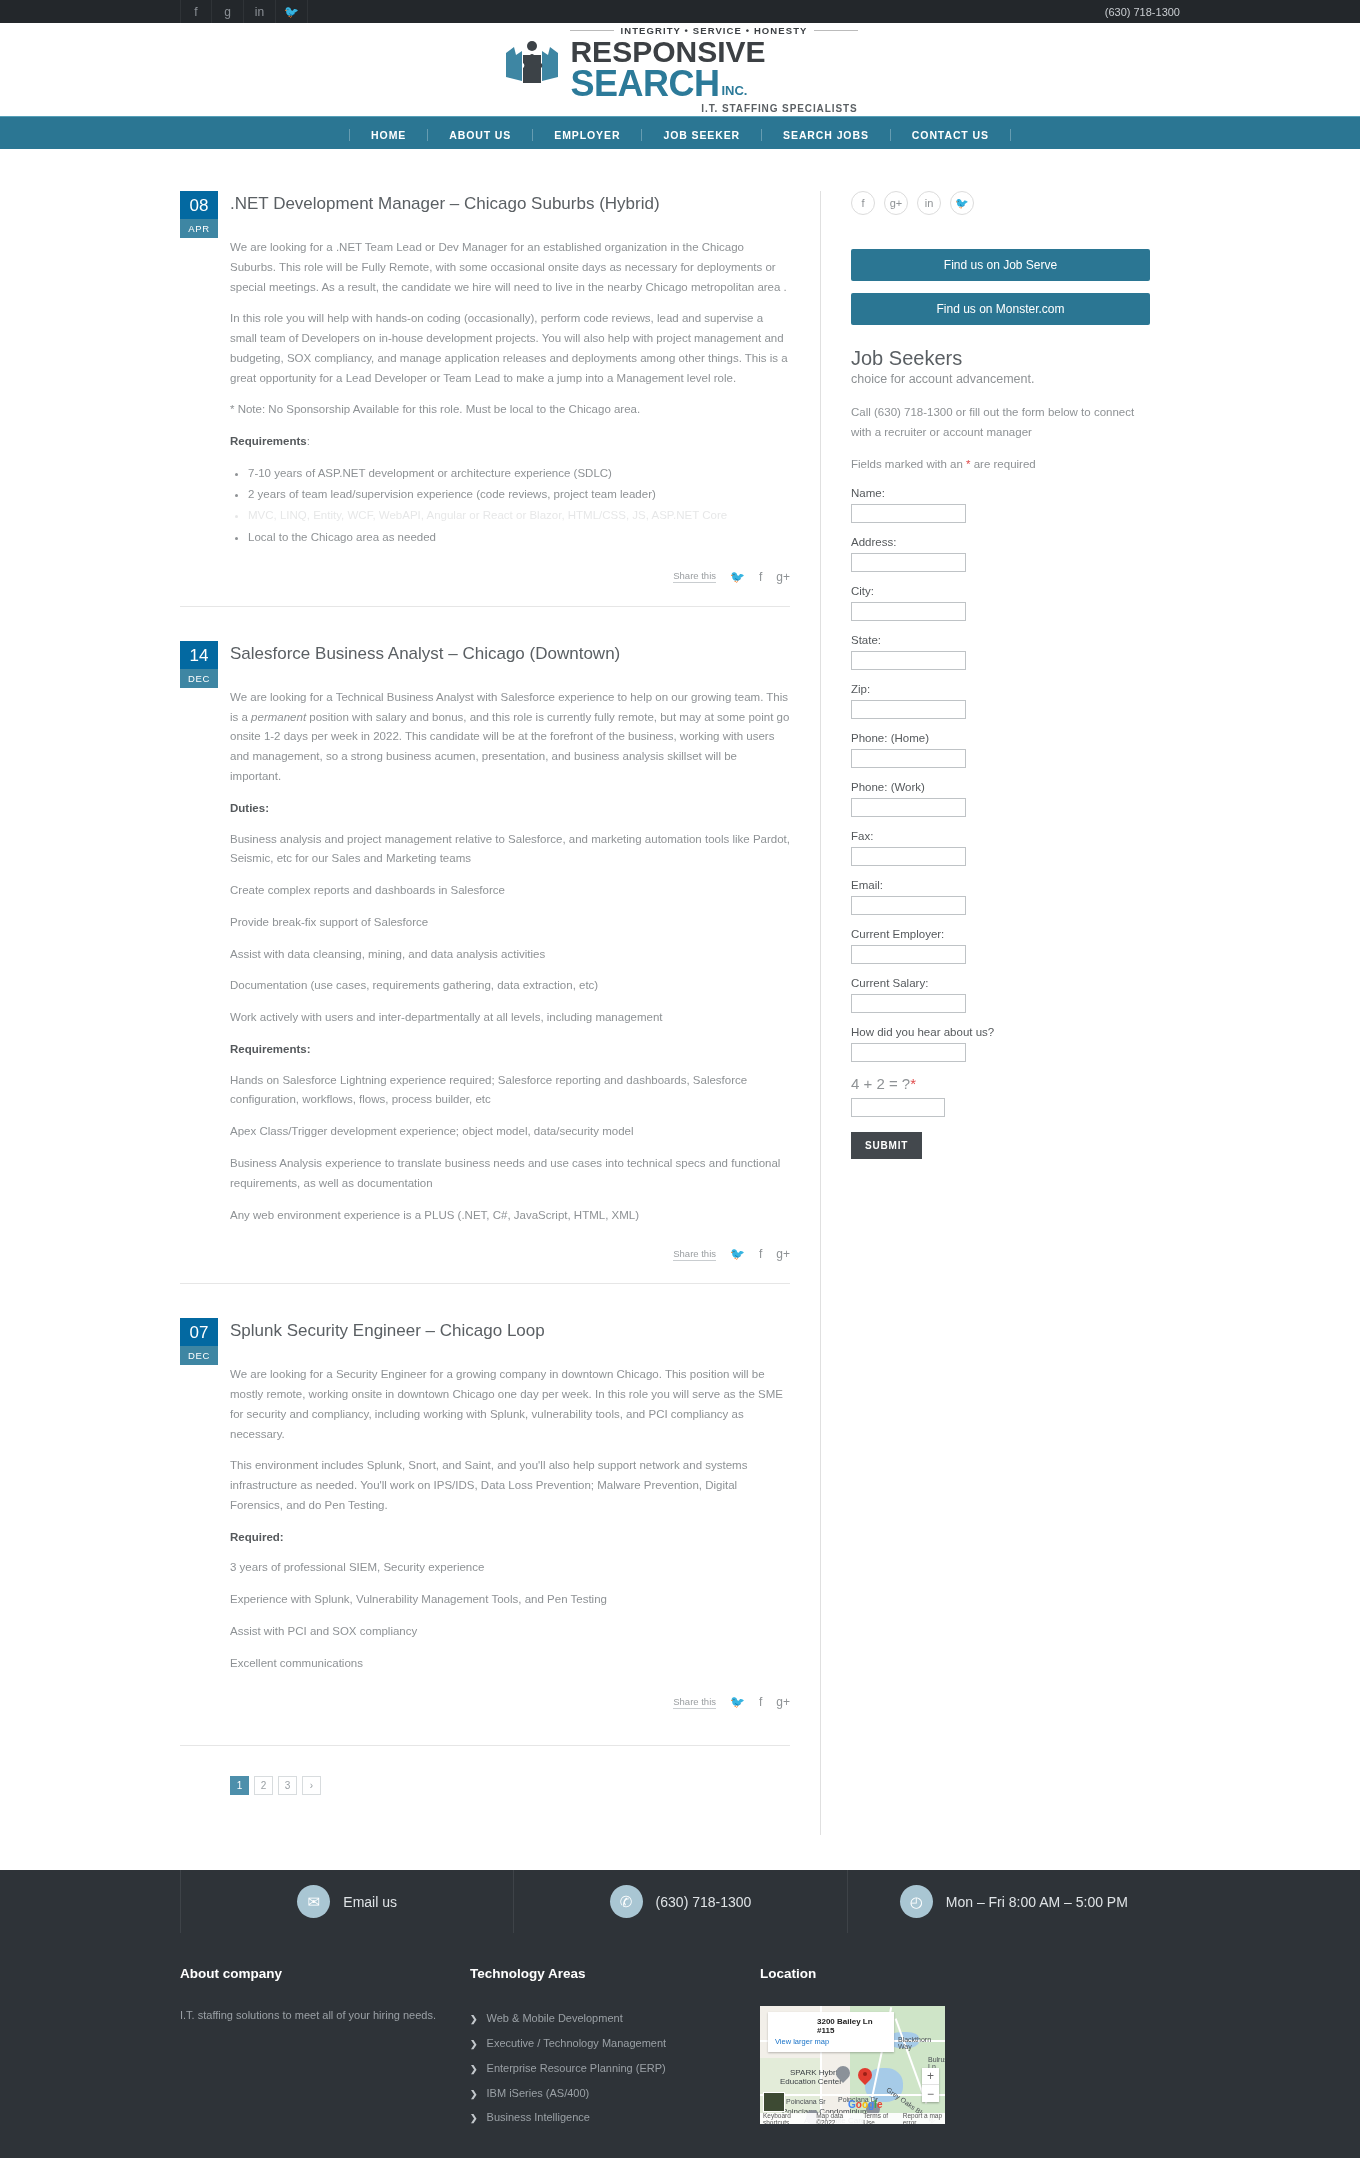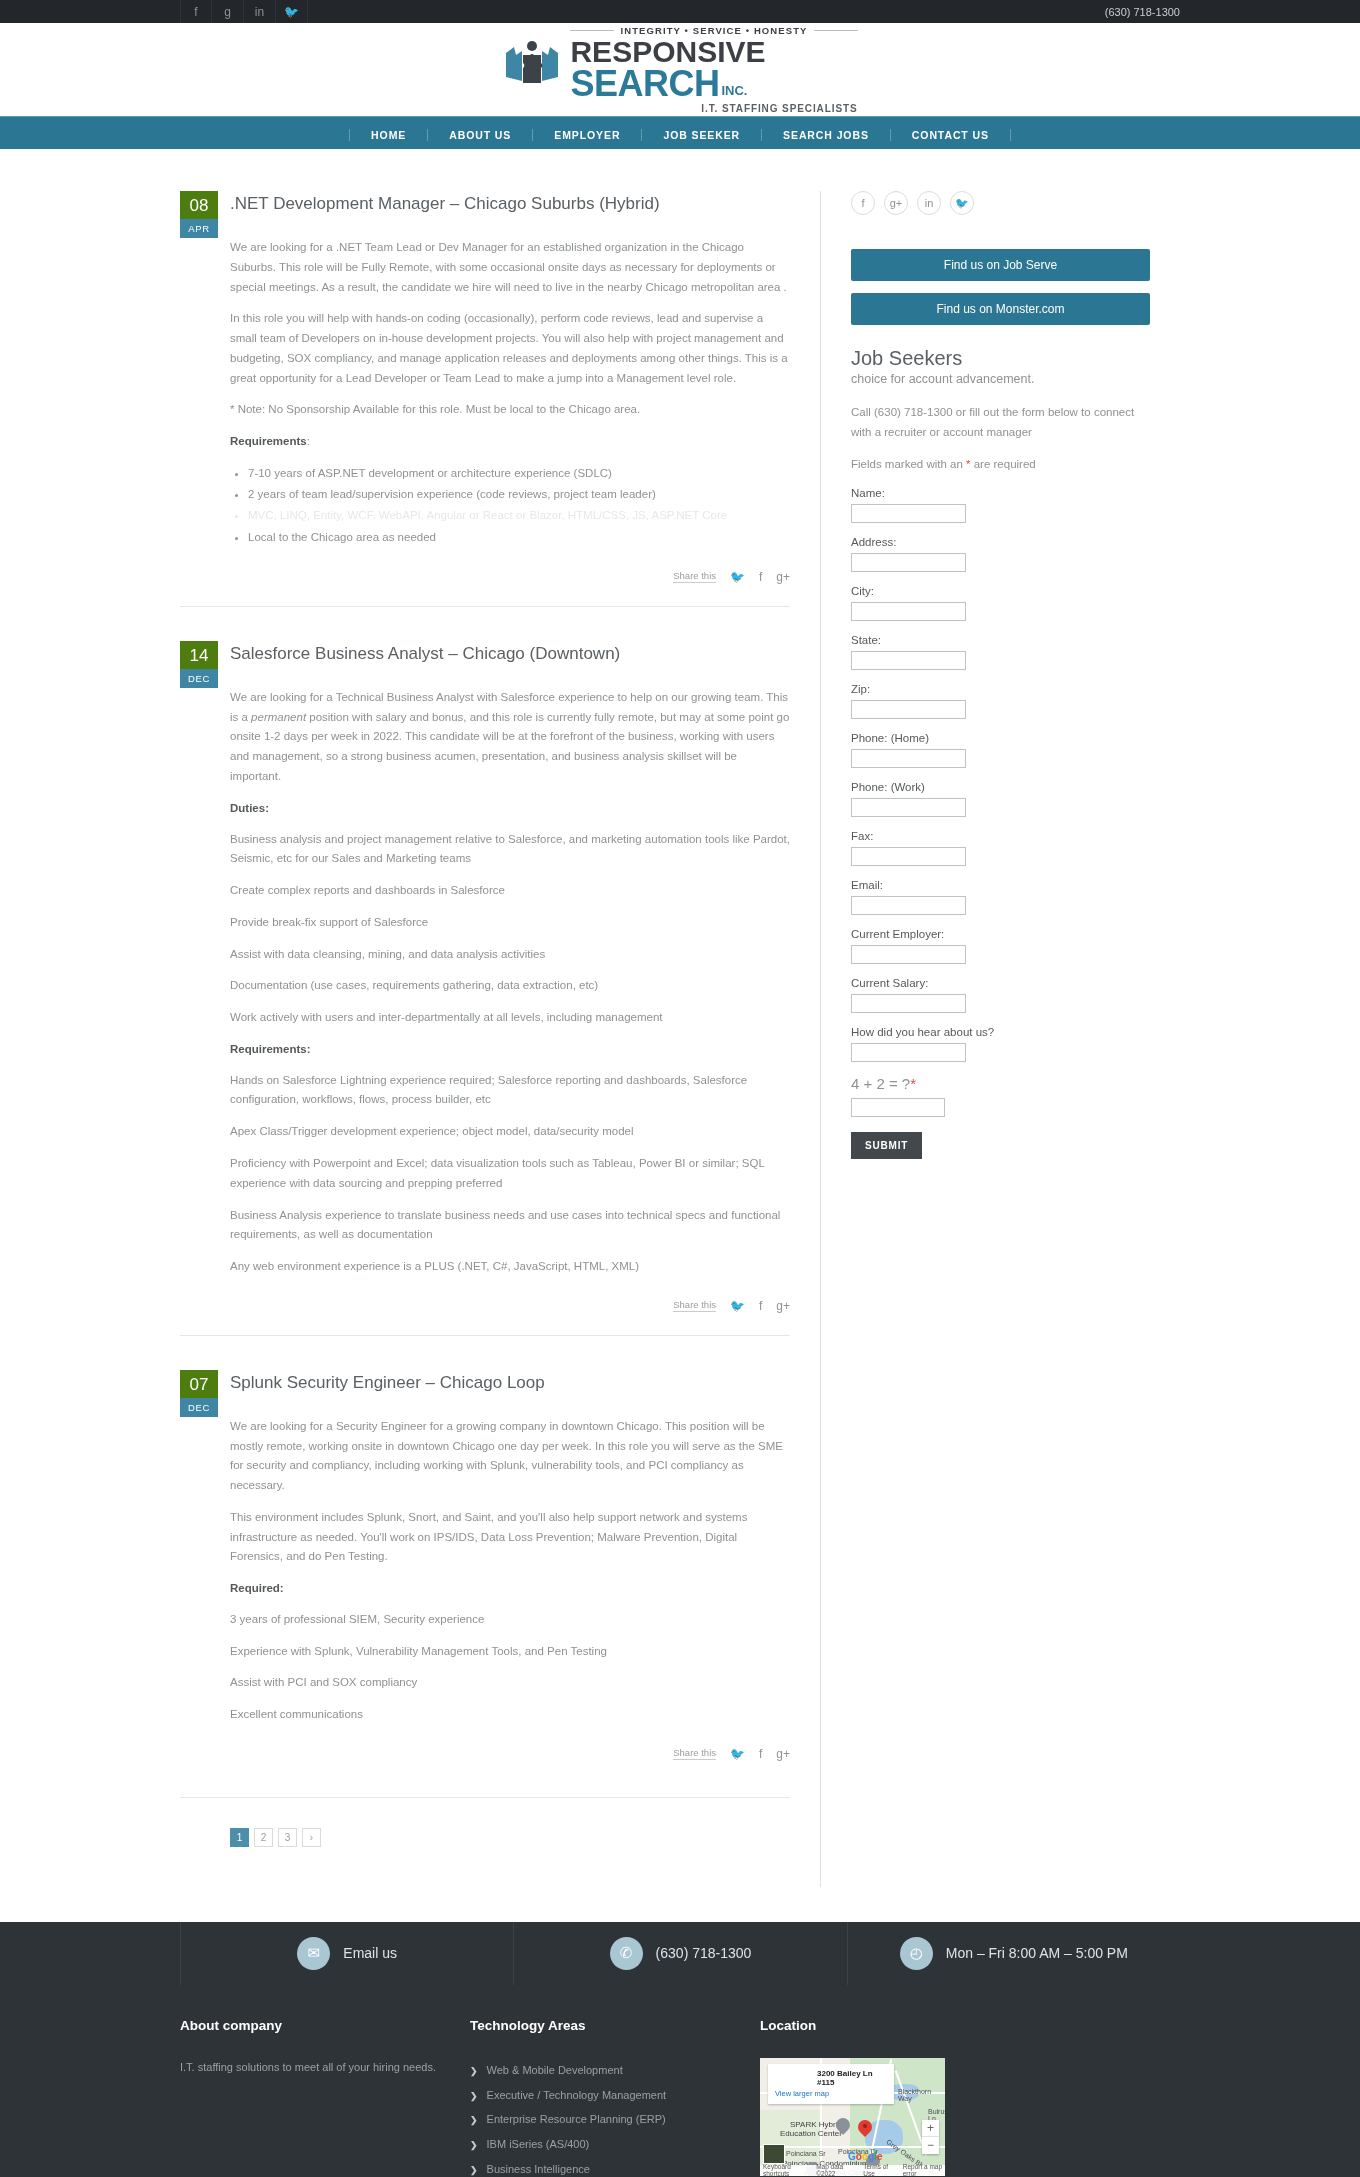--- a/index.html
+++ b/index.html
@@ -52,21 +52,21 @@
   .page { width:1000px; margin:0 auto; display:flex; padding:42px 0 0 0; }
   .main { width:640px; padding-right:30px; }
   .sidebar { width:330px; border-left:1px solid #e0e0e0; padding-left:30px; }
 
   
   .post { padding-bottom:22px; }
   .post + .post { border-top:1px solid #e6e6e6; padding-top:34px; }
   .post-head { display:flex; }
   .datebox { width:38px; flex:0 0 38px; margin-right:12px; }
   .date-d {
-    background:#4d7c0f; color:#fff; font-size:17px; text-align:center;
+    background:#0369a1; color:#fff; font-size:17px; text-align:center;
     padding:6px 0 5px; font-weight:400; line-height:1;
   }
   .date-m {
     background:#3e86a3; color:#fff; font-size:9.5px; text-align:center;
     padding:4px 0 4px; letter-spacing:.6px;
   }
   .post-title { font-size:17px; color:#5a5f63; font-weight:400; line-height:1.3; padding-top:2px;}
   .post-body { margin-left:50px; }
   .post-body p { font-size:11.5px; line-height:1.72; margin-bottom:12px; color:#8e9295; }
   .post-body p.tight { margin-bottom:11px; }
@@ -288,21 +288,20 @@
         <p class="tight"><strong>Duties:</strong></p>
         <p>Business analysis and project management relative to Salesforce, and marketing automation tools like Pardot, Seismic, etc for our Sales and Marketing teams</p>
         <p>Create complex reports and dashboards in Salesforce</p>
         <p>Provide break-fix support of Salesforce</p>
         <p>Assist with data cleansing, mining, and data analysis activities</p>
         <p>Documentation (use cases, requirements gathering, data extraction, etc)</p>
         <p>Work actively with users and inter-departmentally at all levels, including management</p>
         <p class="tight"><strong>Requirements:</strong></p>
         <p>Hands on Salesforce Lightning experience required; Salesforce reporting and dashboards, Salesforce configuration, workflows, flows, process builder, etc</p>
         <p>Apex Class/Trigger development experience; object model, data/security model</p>
-        <p>Proficiency with Powerpoint and Excel; data visualization tools such as Tableau, Power BI or similar; SQL experience with data sourcing and prepping preferred</p>
         <p>Business Analysis experience to translate business needs and use cases into technical specs and functional requirements, as well as documentation</p>
         <p>Any web environment experience is a PLUS (.NET, C#, JavaScript, HTML, XML)</p>
         <div class="share-row">
           <span class="share-label">Share this</span>
           <a class="si">🐦</a>
           <a class="si">f</a>
           <a class="si">g+</a>
         </div>
       </div>
     </div>

